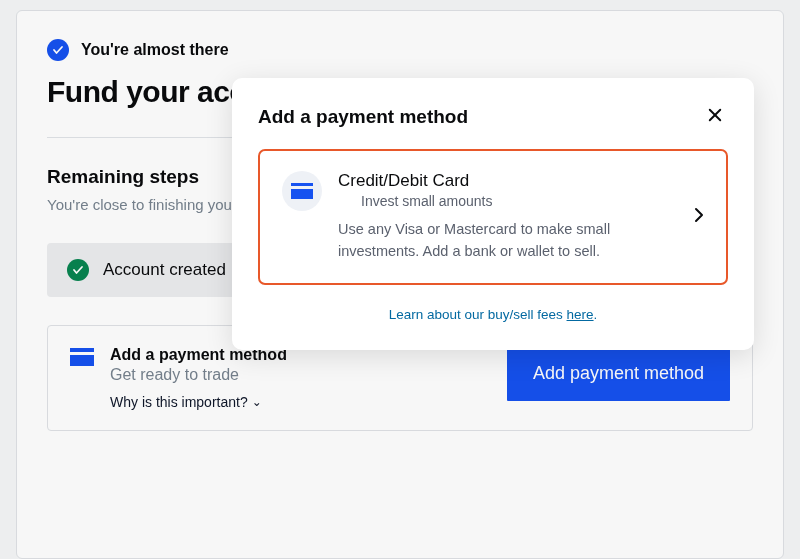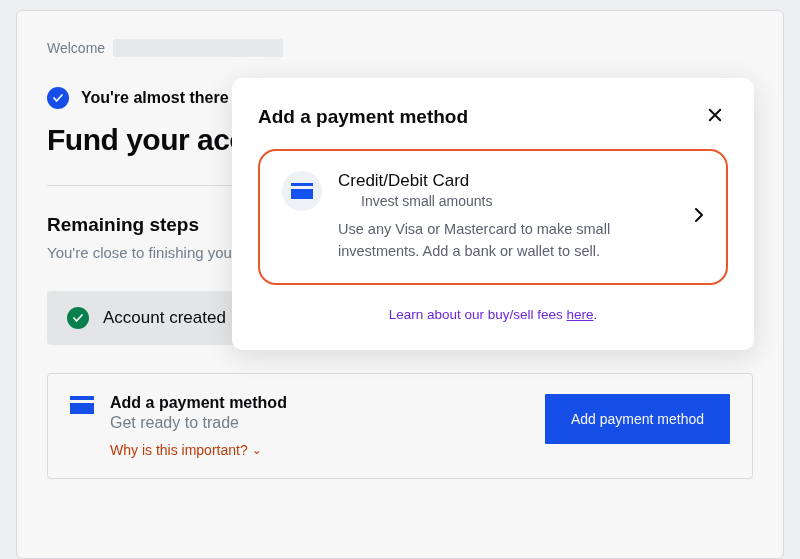--- a/index.html
+++ b/index.html
@@ -71,45 +71,45 @@
   .card-icon-blue {
     width: 24px; height: 18px; background: #1652f0;
     position: relative; margin-top: 2px; flex-shrink: 0;
   }
   .card-icon-blue::before {
     content: ""; position: absolute; left: 0; right: 0; top: 4px; height: 3px; background: #fff;
   }
   .payment-texts { flex: 1; }
   .pm-title { font-size: 16px; font-weight: 600; }
   .pm-sub { font-size: 16px; color: #77838f; margin-top: 2px; }
-  .pm-link { font-size: 14px; color: #c2410c; margin-top: 10px; display: flex; align-items: center; gap: 4px; cursor: pointer; }
+  .pm-link { font-size: 14px; color: #0f172a; margin-top: 10px; display: flex; align-items: center; gap: 4px; cursor: pointer; }
   .pm-link .chev { font-size: 12px; }
   .add-btn {
     background: #1652f0; color: #fff; border: none; border-radius: 1px;
-    padding: 17px 26px; font-size: 14px; font-weight: 500; cursor: pointer;
+    padding: 17px 26px; font-size: 18px; font-weight: 500; cursor: pointer;
     flex-shrink: 0;
   }
   
   .overlay {
     position: absolute; inset: 0;
     background: rgba(10,11,13,0.03);
   }
   .modal {
     position: absolute;
     top: 78px; left: 232px; width: 522px;
     background: #fff; border-radius: 10px;
     box-shadow: 0 6px 28px rgba(0,0,0,0.12);
     padding: 24px 26px 28px 26px;
   }
   .modal-header { display: flex; align-items: center; justify-content: space-between; margin-bottom: 18px; }
   .modal-title { font-size: 19px; font-weight: 600; }
   .close-btn { background: none; border: none; cursor: pointer; padding: 4px; }
   .close-btn svg { width: 18px; height: 18px; }
   .option-card {
-    border: 2.5px solid #e8582a; border-radius: 18px;
+    border: 2.5px solid #e8582a; border-radius: 7px;
     padding: 20px 22px; display: flex; align-items: flex-start; gap: 16px;
     position: relative; cursor: pointer;
   }
   .option-icon-wrap {
     width: 40px; height: 40px; border-radius: 50%; background: #eef1f6;
     display: flex; align-items: center; justify-content: center; flex-shrink: 0;
   }
   .option-icon {
     width: 22px; height: 16px; background: #1652f0; position: relative;
   }
@@ -118,32 +118,28 @@
   }
   .option-texts { flex: 1; }
   .opt-title { font-size: 17px; font-weight: 500; margin-bottom: 2px; }
   .opt-sub { font-size: 14px; color: #5b616e; margin-bottom: 10px; margin-left: 23px; }
   .opt-desc { font-size: 14.5px; color: #5b616e; line-height: 1.5; }
   .option-chev {
     align-self: center; flex-shrink: 0;
   }
   .option-chev svg { width: 10px; height: 16px; }
   .fees-note {
-    text-align: center; font-size: 13.5px; color: #6d28d9; margin-top: 22px;
+    text-align: center; font-size: 13.5px; color: #0369a1; margin-top: 22px;
   }
   .fees-note .link { text-decoration: underline; cursor: pointer; }
 </style>
 </head>
 <body>
 
 <div class="page">
-  <div class="welcome-row">
-    <span>Welcome</span>
-    <span class="welcome-blank"></span>
-  </div>
 
   <div class="almost-row">
     <span class="check-badge">
       <svg viewBox="0 0 24 24" fill="none" stroke="#fff" stroke-width="3.5" stroke-linecap="round" stroke-linejoin="round">
           <polyline points="4 12 9 18 20 6"></polyline>
         </svg>
     </span>
     <span class="almost-text">You're almost there</span>
   </div>
   <div class="step-counter">1/3</div>

